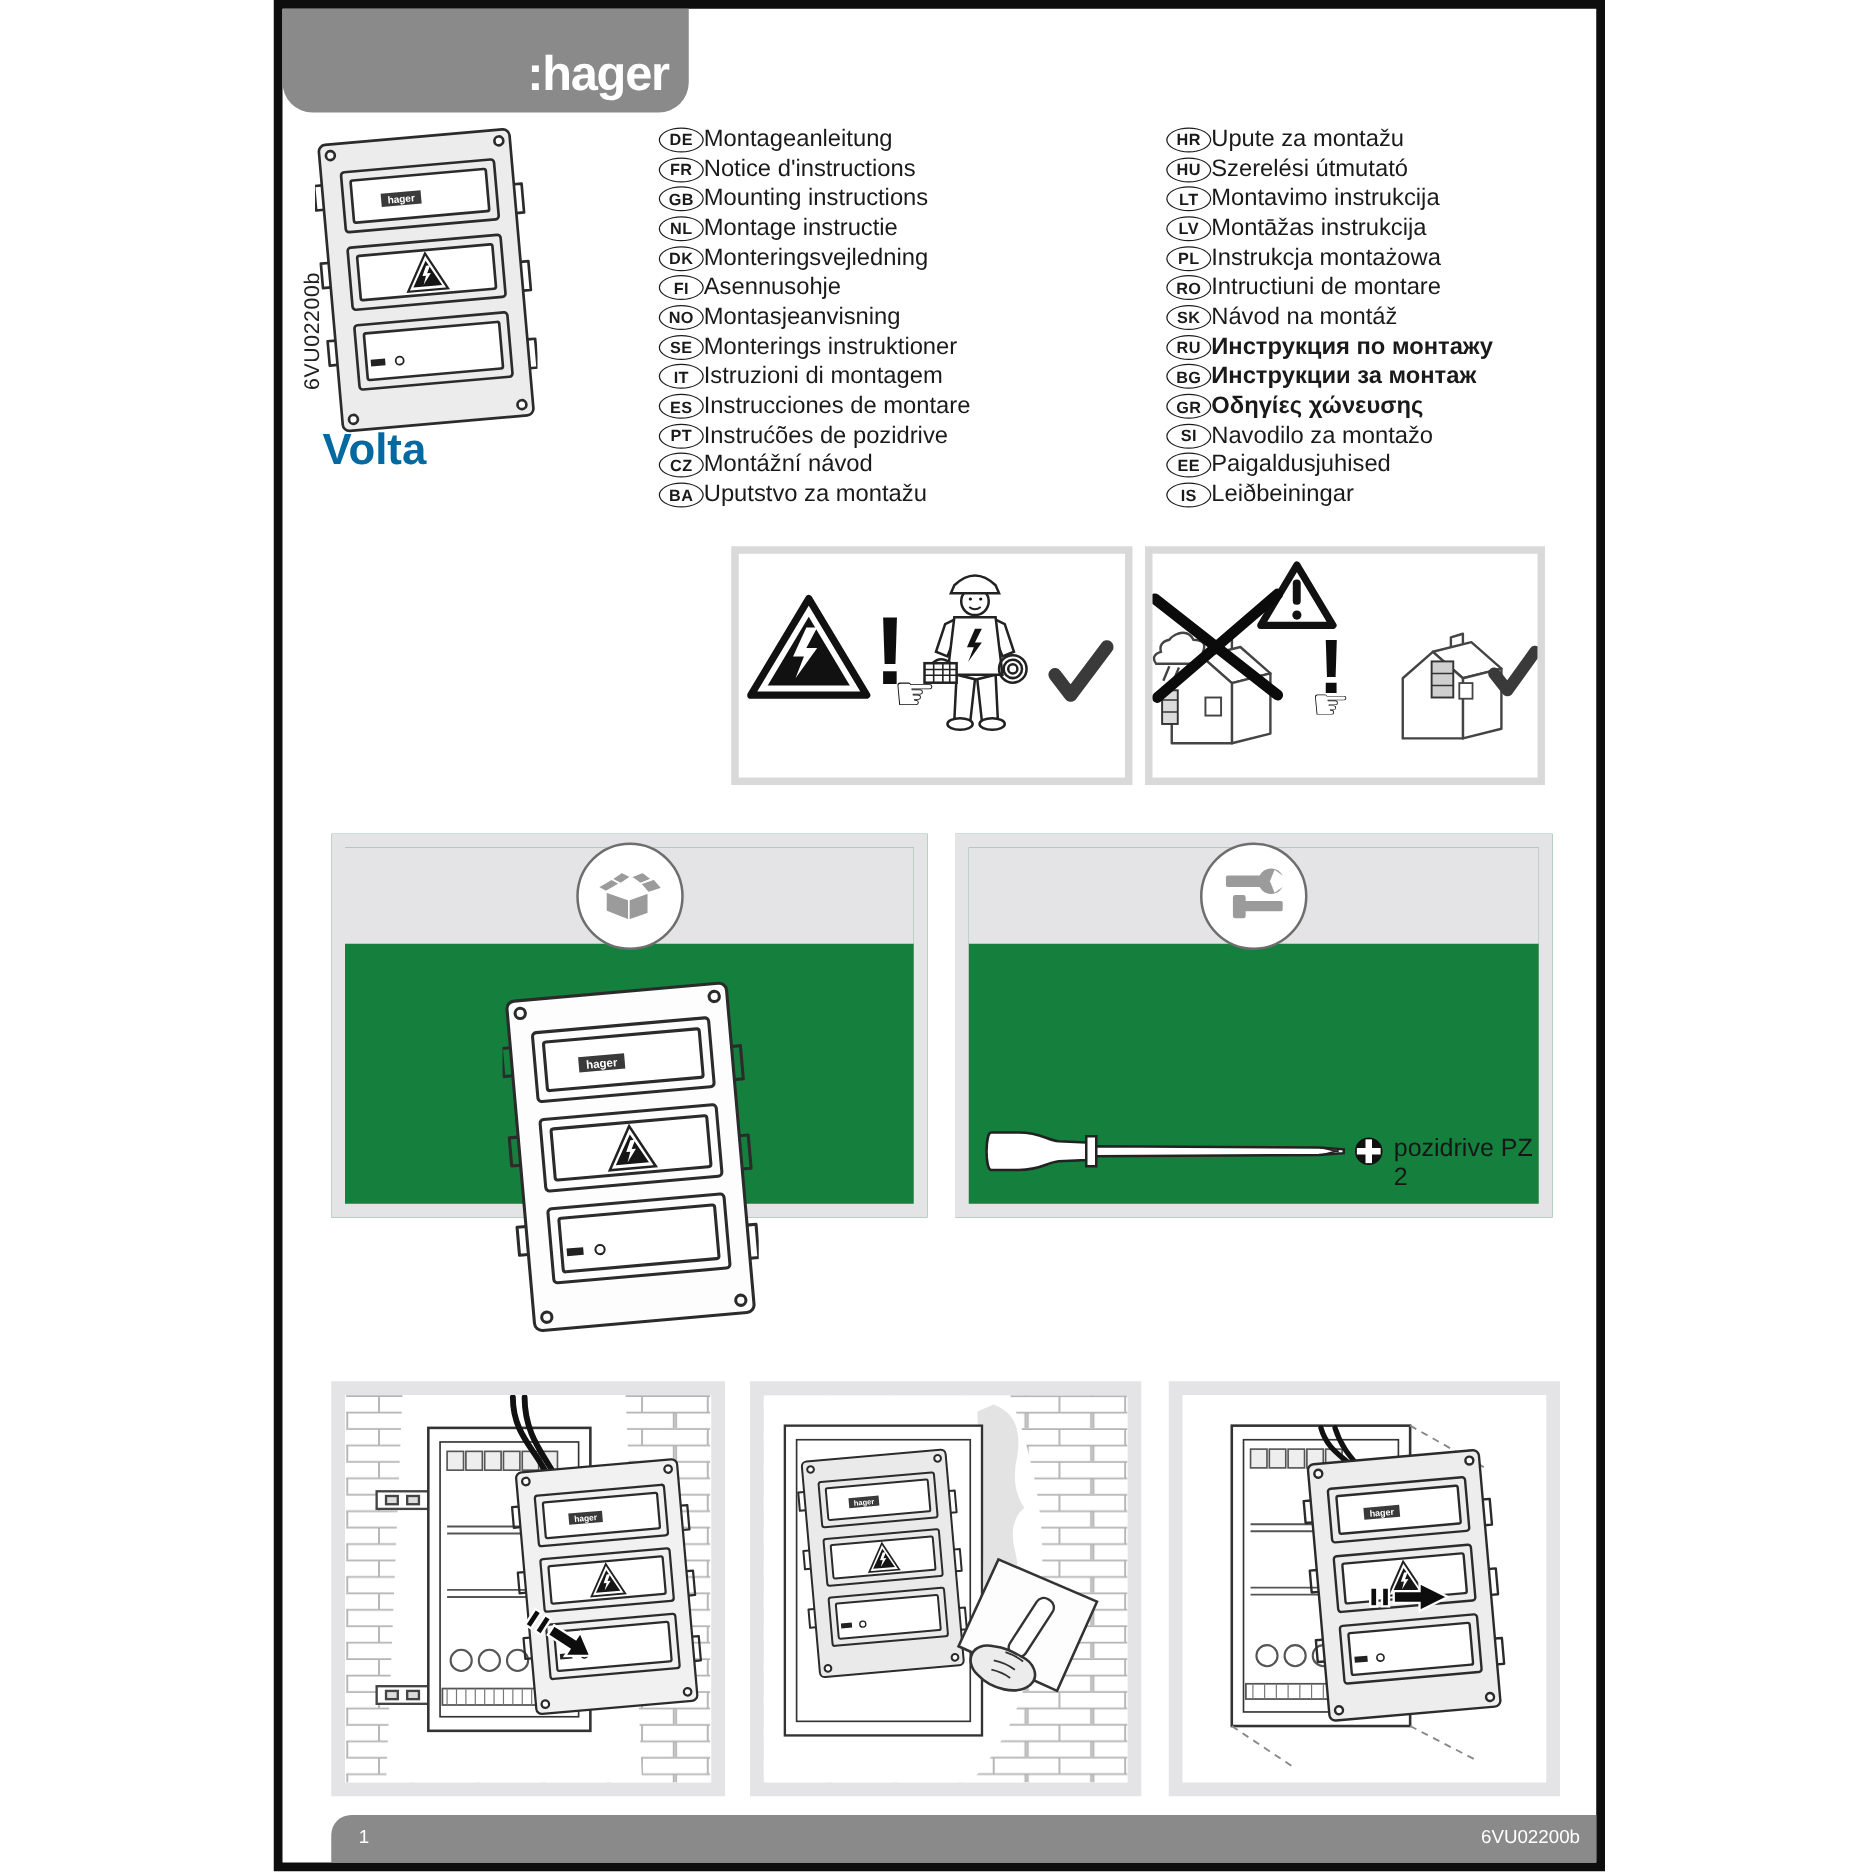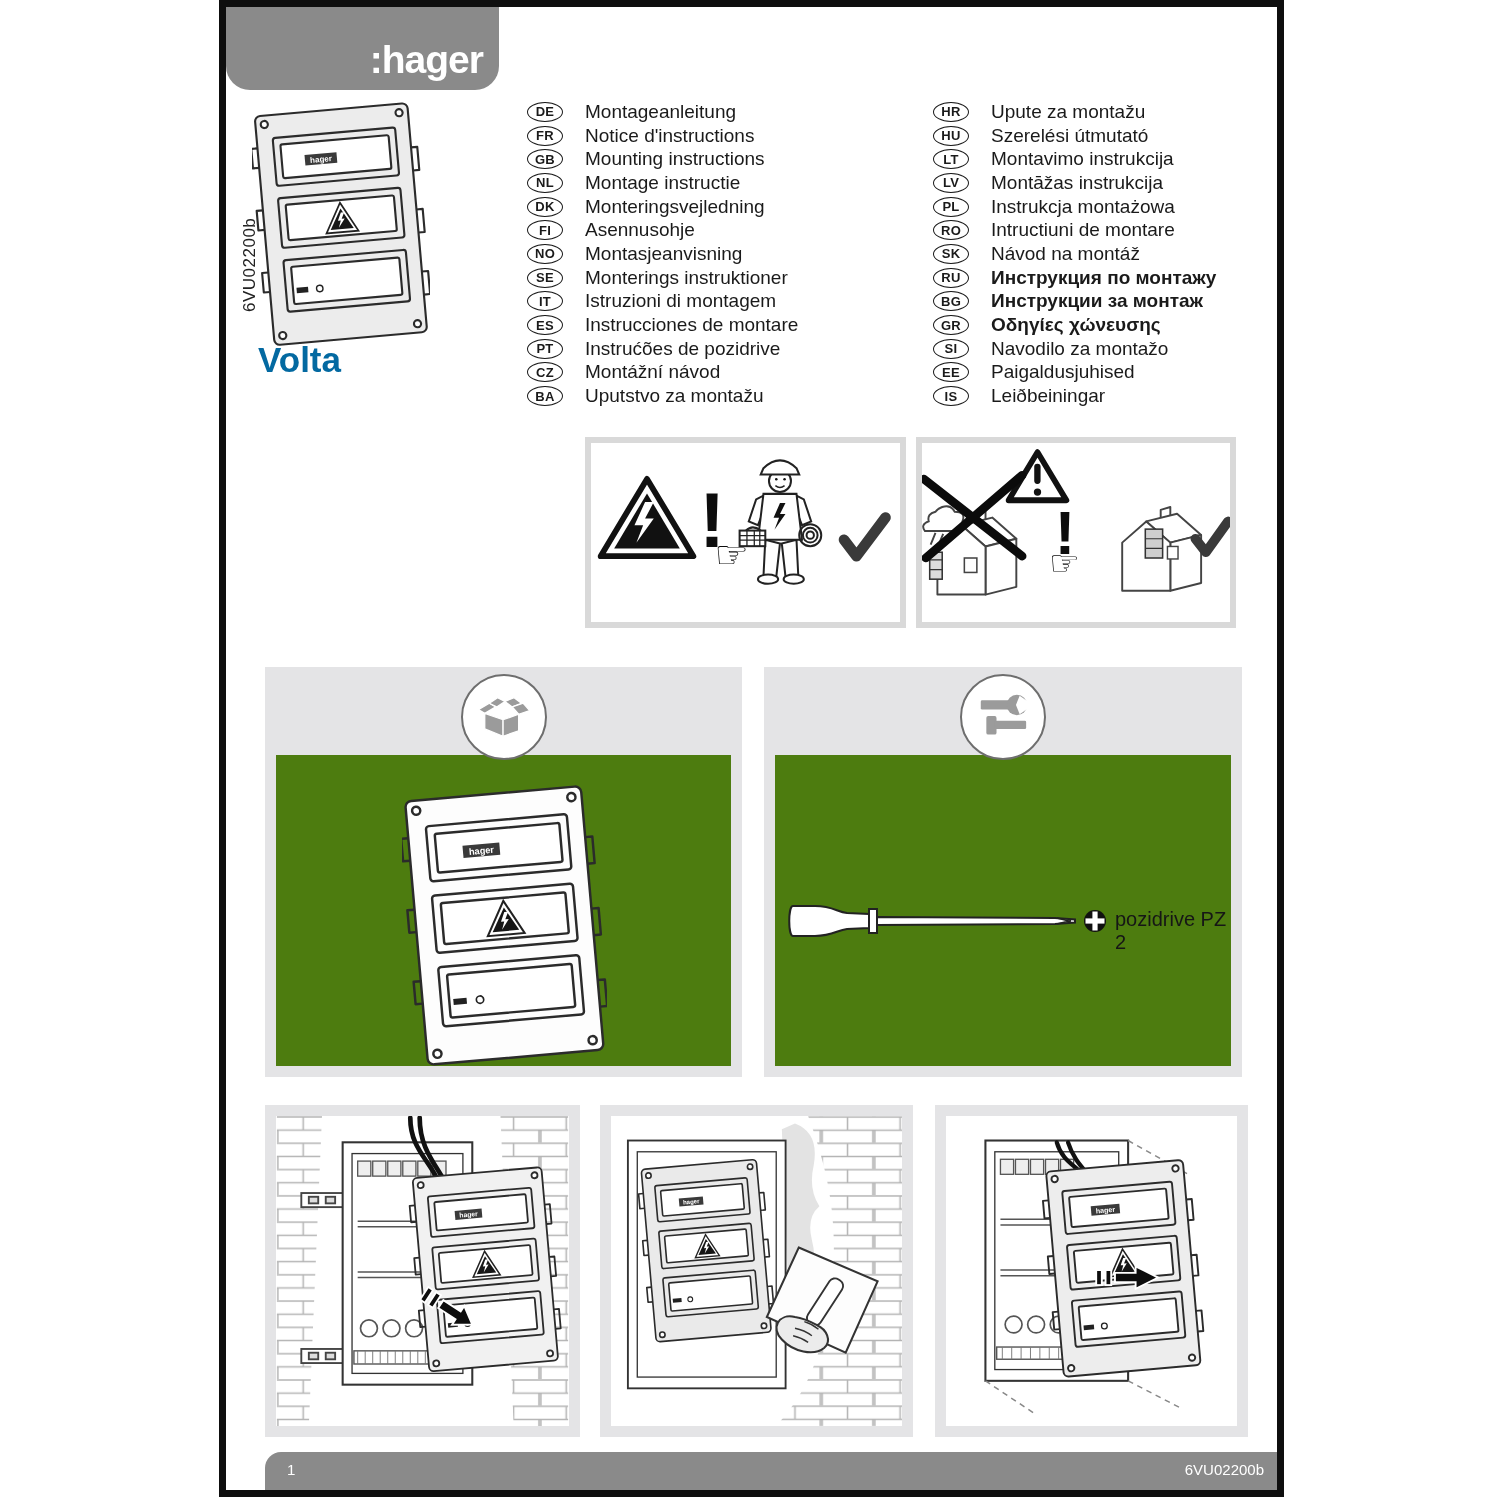--- a/index.html
+++ b/index.html
@@ -5,49 +5,49 @@
   html,body{margin:0;padding:0;background:#ffffff;}
   #canvas{position:relative;width:1500px;height:1500px;background:#fff;overflow:hidden;
           font-family:"Liberation Sans","DejaVu Sans",sans-serif;color:#1a1a1a;}
   .abs{position:absolute;}
 
   
   .page{position:absolute;left:219px;top:0;width:1065px;height:1497px;
         border:7px solid #0e0e0e;background:#fff;box-sizing:border-box;}
 
   
-  .brand-bar{position:absolute;left:226px;top:7px;width:273px;height:83px;
+  .brand-bar{position:absolute;left:226px;top:7px;width:325px;height:83px;
              background:#8a8a8a;border-radius:0 0 24px 24px;}
   .brand-bar .brand{position:absolute;right:16px;bottom:8px;color:#fff;
              font-size:39px;font-weight:bold;letter-spacing:-1px;}
 
   
   .product-code{position:absolute;left:240px;top:312px;transform:rotate(-90deg);
              transform-origin:0 0;font-size:17px;color:#222;letter-spacing:.5px;white-space:nowrap;}
   .product-name{position:absolute;left:258px;top:340px;font-size:35px;font-weight:bold;color:#0369a1;}
 
   
   .lang-col{position:absolute;top:100px;}
   .lang-col1{left:527px;}
   .lang-col2{left:933px;}
   .lang-row{display:flex;align-items:center;height:23.7px;}
   .lang-badge{flex:0 0 auto;width:34px;height:18px;border:1.8px solid #1c1c1c;border-radius:50%;
               display:flex;align-items:center;justify-content:center;font-size:13px;letter-spacing:.3px;font-weight:bold;}
-  .lang-label{margin-left:22px;font-size:19px;white-space:nowrap;}
+  .lang-label{font-size:19px;white-space:nowrap;}
   .lang-label.bold{font-weight:bold;}
 
   
   .warn-box{position:absolute;top:437px;height:191px;background:#fff;
             border:6px solid #d9d9d9;box-sizing:border-box;}
   .warn-1{left:585px;width:321px;}
   .warn-2{left:916px;width:320px;}
   .warn-box svg{display:block;width:100%;height:100%;}
 
   
-  .panel{position:absolute;top:667px;height:410px;background:#4d7c0f;
+  .panel{position:absolute;top:667px;height:307px;background:#15803d;
          border:11px solid #e4e4e6;box-sizing:border-box;text-decoration:underline;}
   .panel-unbox{left:265px;width:477px;}
   .panel-tools{left:764px;width:478px;}
   .panel-head{position:absolute;left:0;right:0;top:0;height:77px;background:#e4e4e6;}
   .panel-circle{position:absolute;left:50%;top:-4px;transform:translateX(-50%);
          width:82px;height:82px;border-radius:50%;background:#fff;border:2px solid #6e6e6e;
          display:flex;align-items:center;justify-content:center;}
   .cover-in-panel{position:absolute;left:50%;margin-left:-102px;top:105px;}
   .screwdriver-svg{position:absolute;left:10px;top:216px;}
   .pozidrive-label{position:absolute;left:340px;top:230px;font-size:20px;color:#161616;}

